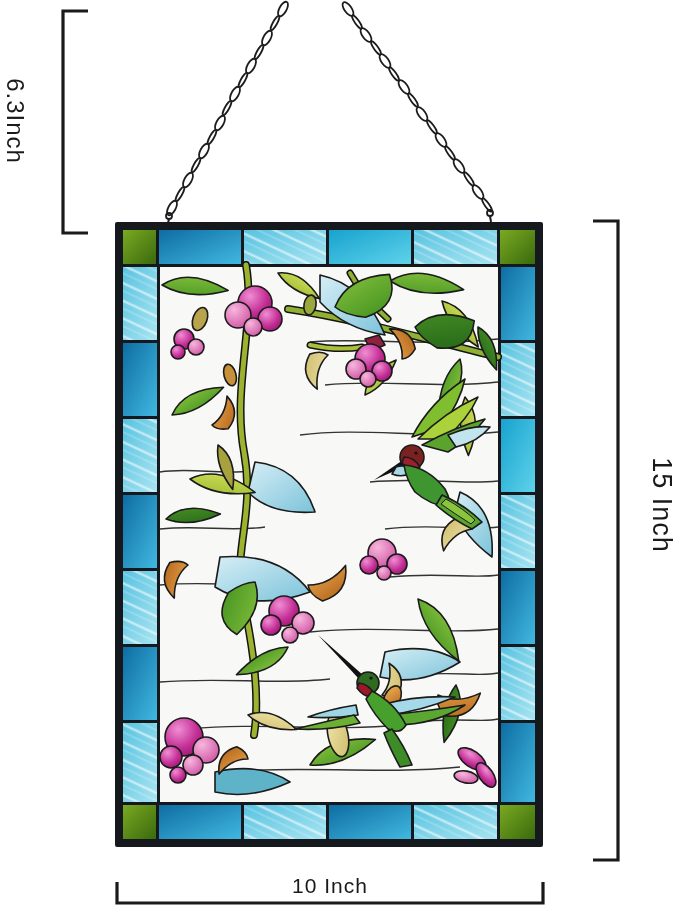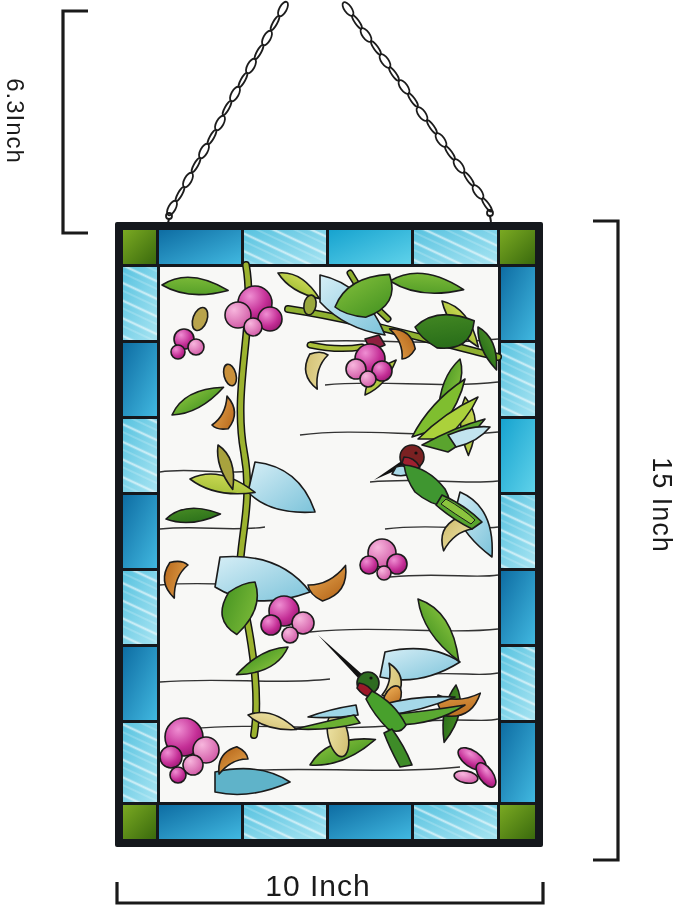--- a/index.html
+++ b/index.html
@@ -4,21 +4,21 @@
 <style>
   html,body{margin:0;padding:0;background:#fff;}
   .scene{position:relative;width:679px;height:913px;background:#ffffff;overflow:hidden;
          font-family:"Liberation Sans",sans-serif;}
   .scene svg{position:absolute;left:0;top:0;display:block;}
   .dim-label{position:absolute;color:#1a1a1a;white-space:nowrap;letter-spacing:1px;}
   .dim-label.vert{transform:translate(-50%,-50%) rotate(90deg);}
   .dim-label.horiz{transform:translate(-50%,-50%);}
   #lbl-left{left:15px;top:121px;font-size:24px;}
   #lbl-right{left:661px;top:505px;font-size:27px;}
-  #lbl-bottom{left:318px;top:886px;font-size:30px;}
+  #lbl-bottom{left:330px;top:886px;font-size:21px;}
 </style>
 </head>
 <body>
 
 <div class="scene">
 
 <svg width="679" height="913" viewBox="0 0 679 913">
   <defs>
     <linearGradient id="gGreenCell" x1="0" y1="0" x2="1" y2="1">
       <stop offset="0" stop-color="#7aa922"></stop>

